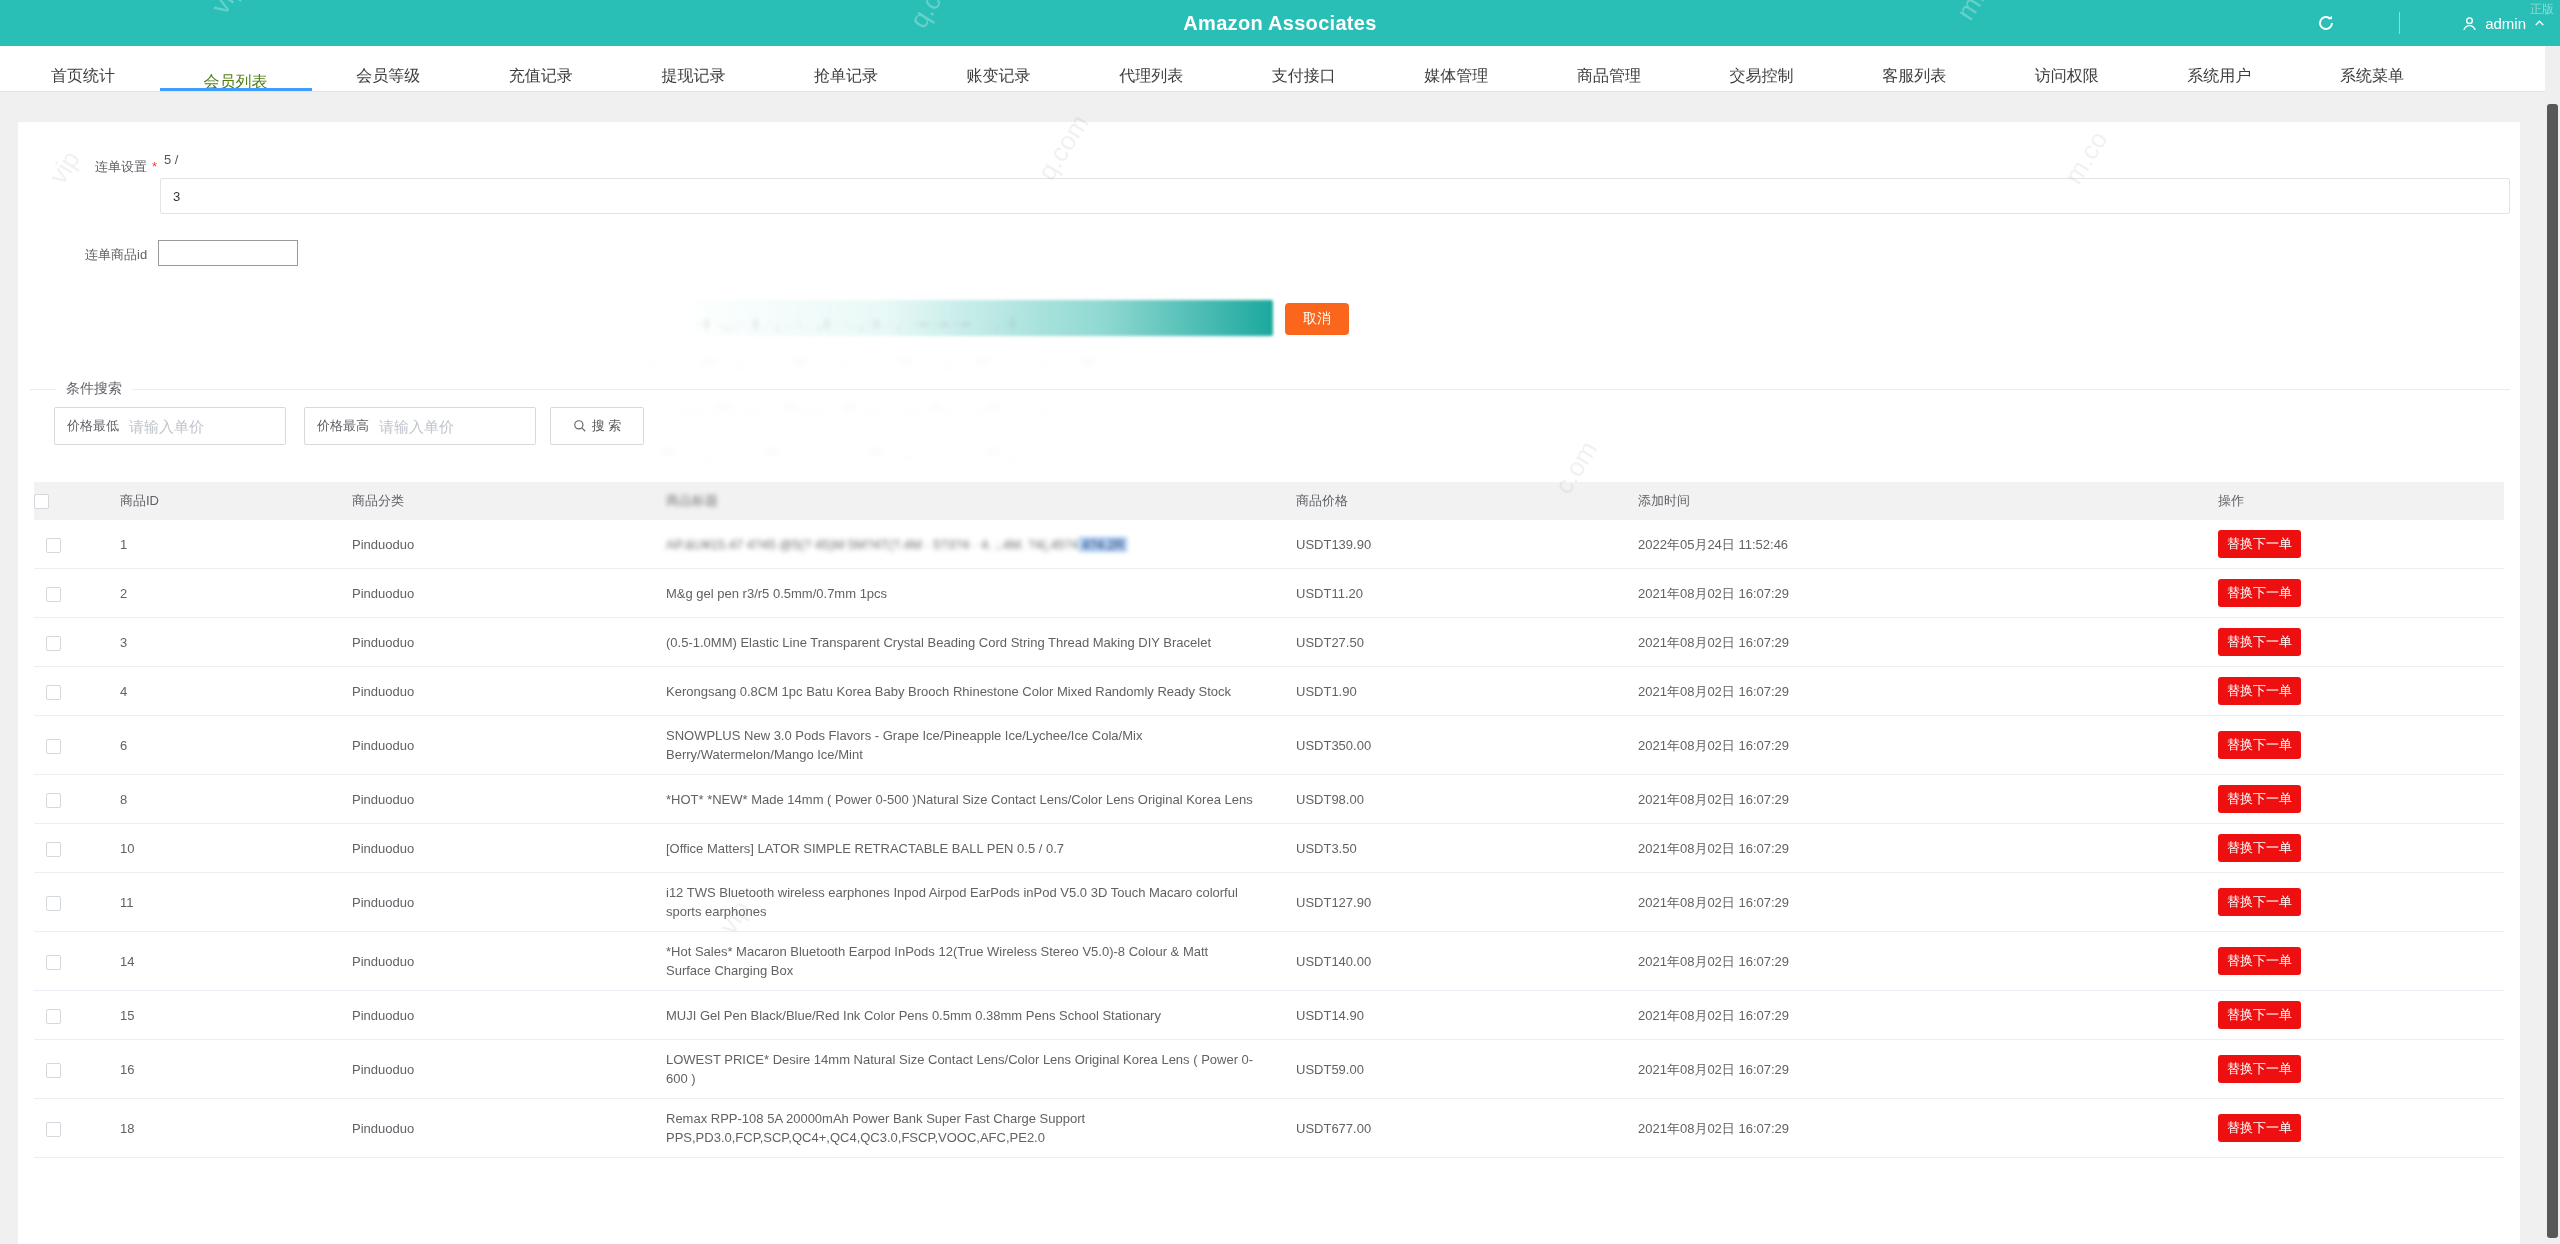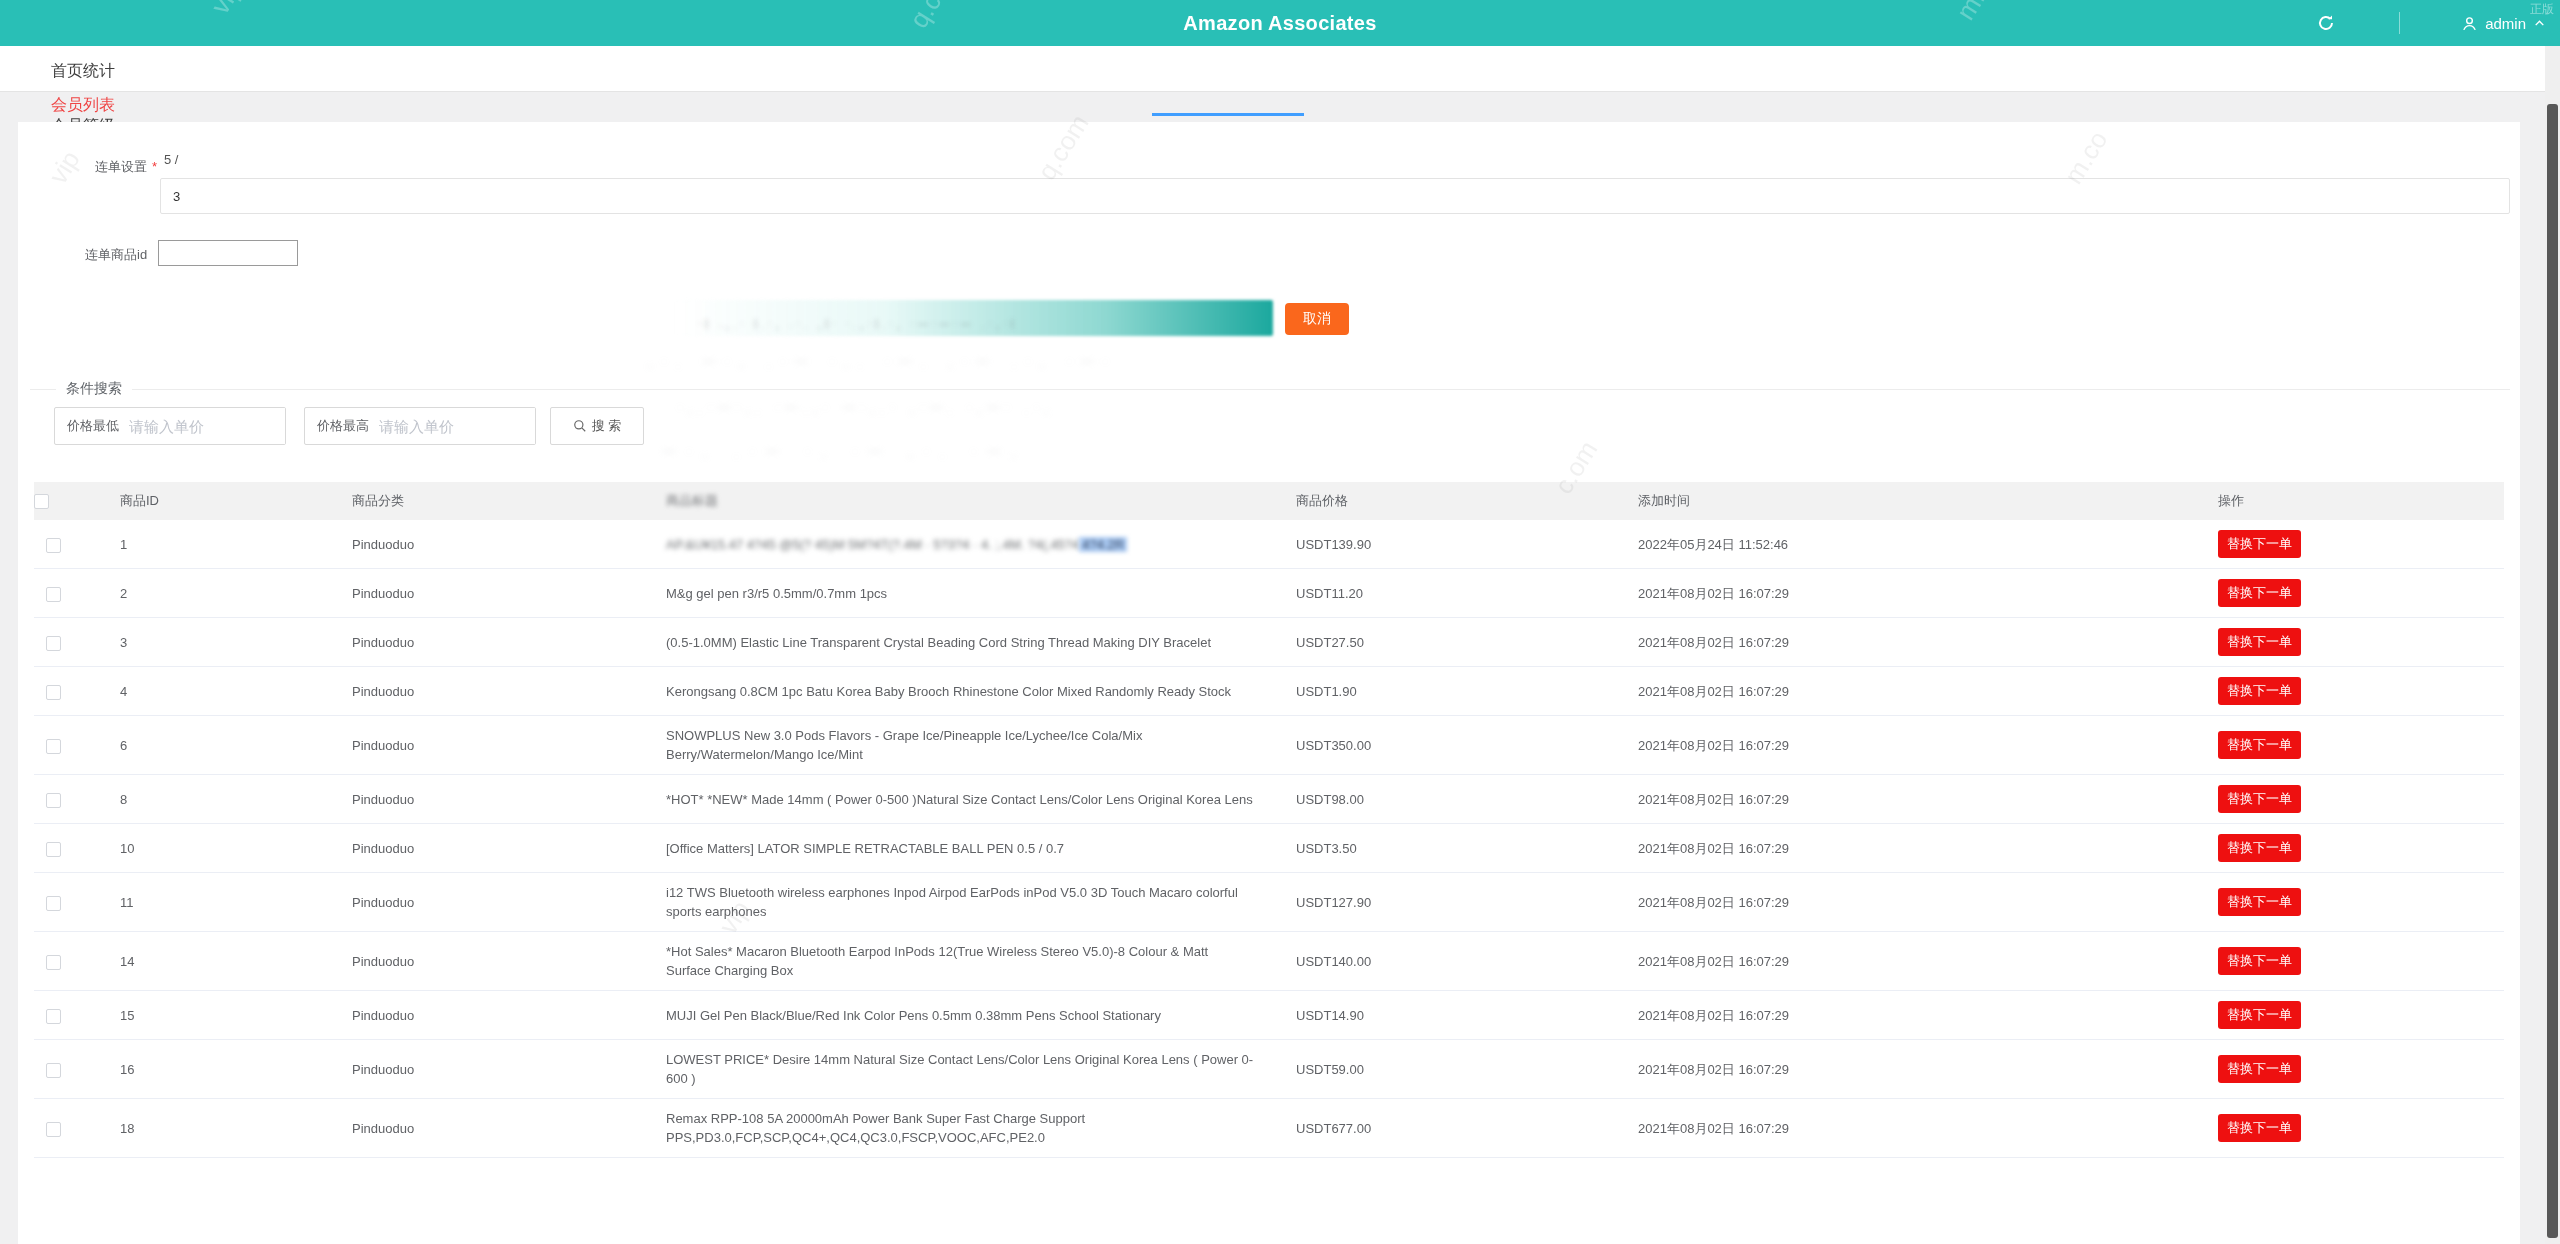--- a/index.html
+++ b/index.html
@@ -10,24 +10,24 @@
   .topbar { position:relative; height:46px; background:#29bfb6; color:#fff; z-index:5; }
   .topbar-title { position:absolute; left:50%; top:50%; transform:translate(-50%,-50%);
     font-size:20px; font-weight:600; letter-spacing:.3px; }
   .topbar-right { position:absolute; right:14px; top:0; height:46px; display:flex; align-items:center;gap:45px; }
   .tb-icon { width:20px; height:20px; display:inline-flex; align-items:center; justify-content:center; cursor:pointer; }
   .tb-divider { width:1px; height:22px; background:rgba(255,255,255,.45); margin:0 16px 0 18px; }
   .tb-user { display:flex; align-items:center; gap:7px; font-size:15px; cursor:pointer; }
 
   
   .navbar { height:46px; background:#fff; border-bottom:1px solid #e4e4e4;
-    display:flex; justify-content:space-between; align-items:stretch; padding:15px 150px 0 45px;flex-direction:column; }
+    display:flex; justify-content:space-between; align-items:stretch; padding:15px 150px 0 45px; }
   .nav-item { position:relative; display:flex; align-items:center; font-size:16px; color:#3d3d3d;
     cursor:pointer; white-space:nowrap; padding:0 6px; }
-  .nav-item.active { color:#ef4444;margin-top:13px; }
+  .nav-item.active { color:#4d7c0f;margin-top:13px; }
   .nav-item.active::after { content:""; position:absolute; bottom:0; left:50%;
     transform:translateX(-50%); width:152px; height:3px; background:#409eff; }
 
   
   .card { position:relative; margin:30px 40px 0 18px; background:#fff; height:1400px; }
 
   .form-label { position:absolute; font-size:13px; color:#606266; }
   .req { color:#f23c3c; margin:0 3px 0 5px; font-size:13px; }
   .hint { font-size:13px; color:#555; }
   .big-input { position:absolute; left:142px; top:56px; width:2350px; height:36px;

